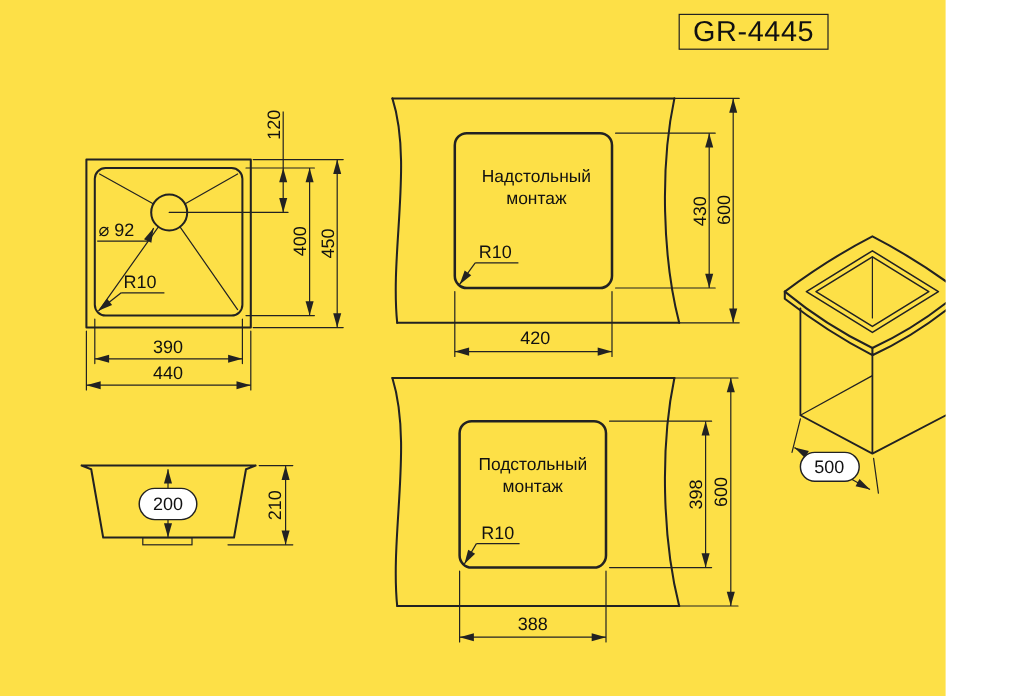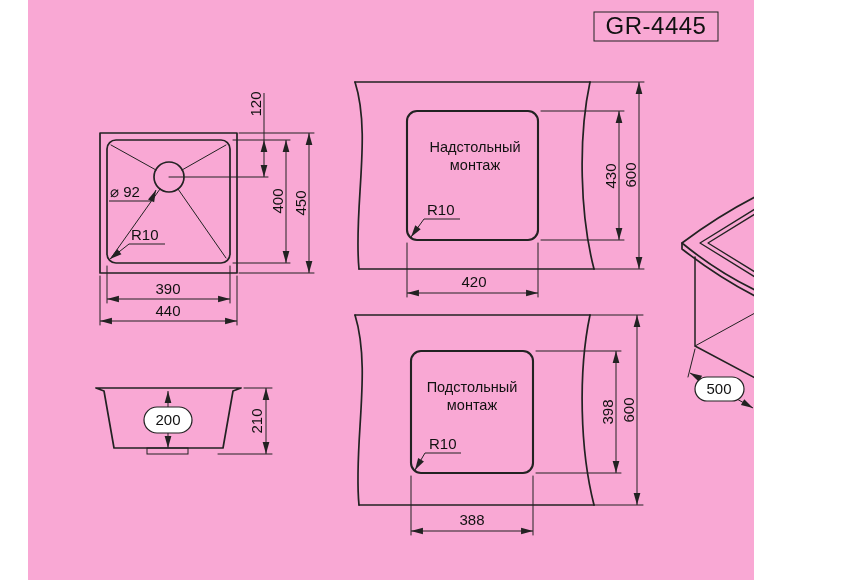--- a/index.html
+++ b/index.html
@@ -1,17 +1,17 @@
 <!DOCTYPE html>
 <html><head>
 <meta charset="utf-8">
 <style>
   html,body{margin:0;padding:0;background:#ffffff;}
-  .stage{position:relative;width:726px;height:580px;background:#f9a8d4;overflow:hidden;
-         font-family:"Liberation Sans",sans-serif;margin-left:28px;}
+  .stage{position:relative;width:788px;height:580px;background:#fde047;overflow:hidden;
+         font-family:"Liberation Sans",sans-serif;}
   svg{display:block;}
   .ln  {stroke:#222;stroke-width:1;fill:none;stroke-linecap:round;}
   .ln2 {stroke:#222;stroke-width:1.7;fill:none;stroke-linecap:round;stroke-linejoin:round;}
   .ln3 {stroke:#222;stroke-width:2.1;fill:none;stroke-linejoin:round;}
   .dim {stroke:#222;stroke-width:1;fill:none;}
   .callout{stroke:#222;stroke-width:1.2;fill:#ffffff;}
   text{fill:#111;font-family:"Liberation Sans",sans-serif;font-size:15px;}
   .lbl{font-size:14.5px;}
   .model{font-size:24px;letter-spacing:0.5px;}
 </style>

